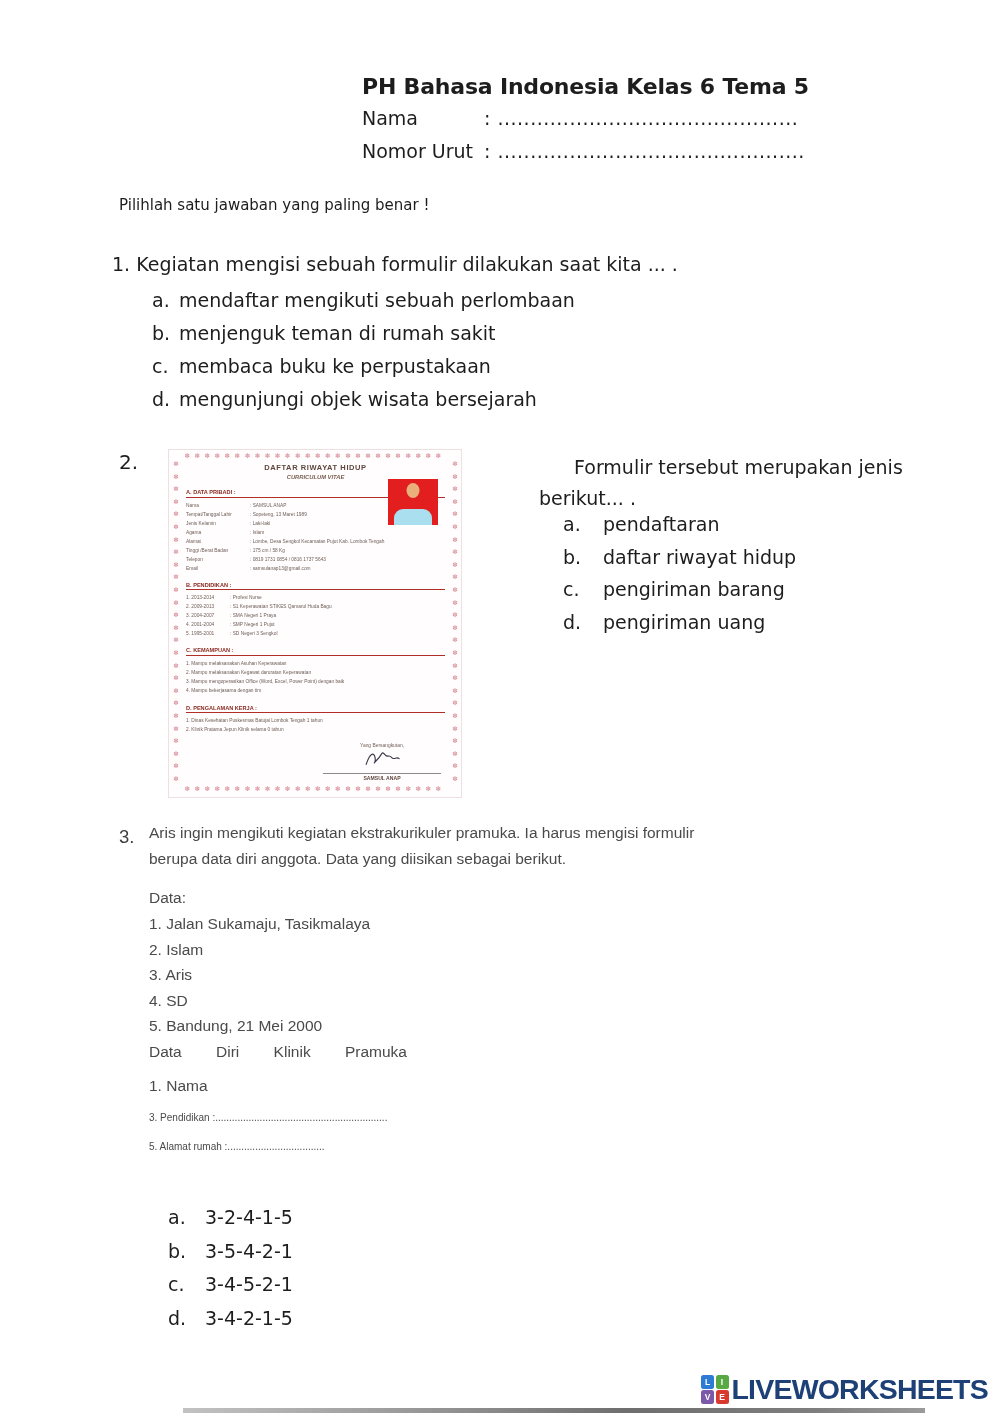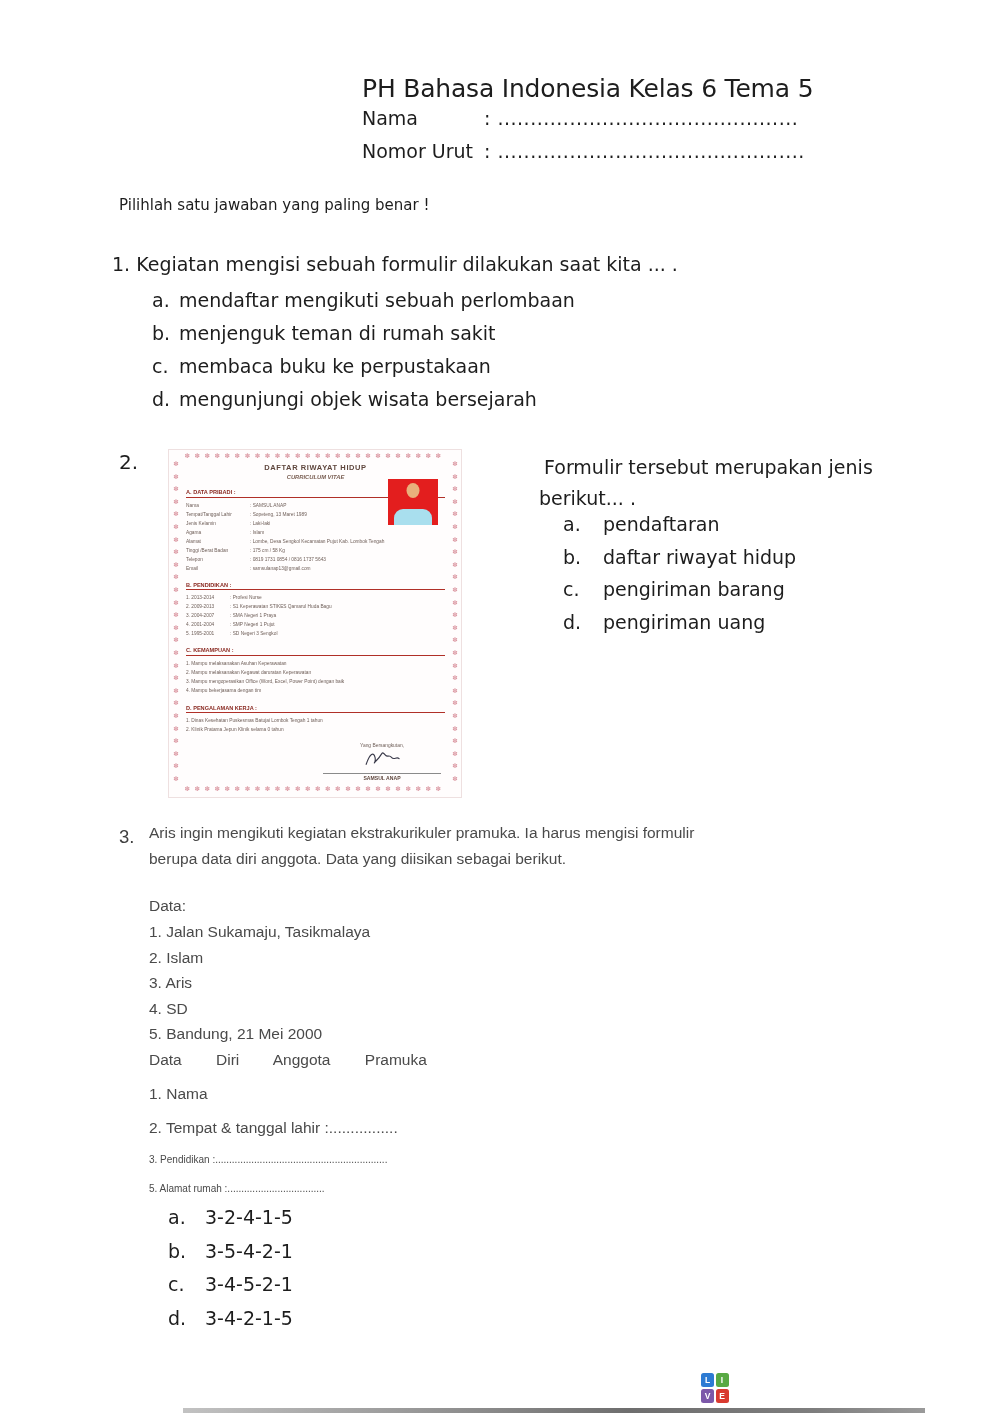--- a/index.html
+++ b/index.html
@@ -1,39 +1,39 @@
 <!DOCTYPE html>
 <html><head>
 <meta charset="utf-8">
 <style>
   html,body { margin:0; padding:0; background:#ffffff; }
   .page { position:relative; width:1000px; height:1413px; background:#fff; overflow:hidden;
           font-family:"DejaVu Sans", sans-serif; color:#1d1d1d; }
   .abs { position:absolute; }
 
   
-  .ws-title { left:362px; top:74px; font-size:25px; font-weight:400; letter-spacing:-0.2px; }
+  .ws-title { left:362px; top:74px; font-size:22px; font-weight:700; letter-spacing:-0.2px; }
   .fieldrow { display:flex; font-size:19px; font-weight:500; }
   .fieldrow .lbl { width:122px; flex:0 0 auto; }
   .fieldrow .dots { letter-spacing:0.5px; white-space:nowrap; }
   .row-nama  { left:362px; top:107px; }
   .row-nomor { left:362px; top:140px; }
   .instruction { left:119px; top:196px; font-size:15px; font-weight:500; }
 
   
   .qline { font-size:19px; font-weight:500; display:flex; }
   .optlist .optrow { display:flex; font-size:19px; font-weight:500; height:33px; }
   .optlist .letter { flex:0 0 auto; }
   .q1 { left:112px; top:253px; }
   .q1-opts { left:152px; top:289px; }
   .q1-opts .letter { width:27px; }
 
   .q2-number { left:119px; top:450px; font-size:20px; font-weight:500; }
   .q2-text { left:539px; top:452px; font-size:19px; font-weight:500; line-height:31px; }
-  .q2-text .l1 { padding-left:5px; }
+  .q2-text .l1 { padding-left:5px;margin-left:30px; }
   .q2-opts { left:563px; top:513px; }
   .q2-opts .optrow { height:32.5px; }
   .q2-opts .letter { width:40px; }
 
   
   .cv { left:168px; top:449px; width:292px; height:347px; background:#fffdfd;
         border:1px solid #eee0e0; font-family:"Liberation Sans", sans-serif; }
   .cv .bh { position:absolute; left:10px; right:10px; height:9px; overflow:hidden;
             color:#dc9aa4; font-size:6.5px; letter-spacing:4.6px; text-align:center; white-space:nowrap; }
   .cv .bh.top { top:2px; } .cv .bh.bot { bottom:3px; }
@@ -56,21 +56,21 @@
                      width:38px; height:16px; background:#a9dfee; border-radius:9px 9px 0 0; }
   .cv-sign { width:118px; margin:8px 4px 0 auto; text-align:center; }
   .cv-sign .intro { font-size:4.9px; color:#70605a; }
   .cv-sign .name { font-size:5.1px; font-weight:bold; color:#5f463d; border-top:0.8px solid #8a8a8a;
                    margin-top:1px; padding-top:1px; }
 
   
   .q3-number { left:119px; top:826px; font-size:18.5px; font-weight:500; font-family:"Liberation Sans", sans-serif; color:#3f3f3f; }
   .q3 { left:149px; top:820px; width:640px; font-family:"Liberation Sans", sans-serif; color:#4a4a4a; font-size:15.5px; }
   .q3 .pline { line-height:26px; }
-  .q3 .dlabel { margin-top:21px; line-height:26px; }
+  .q3 .dlabel { margin-top:13px; line-height:26px; }
   .q3-data .ditem { line-height:25.6px; }
   .q3 .ftitle { line-height:26px; word-spacing:30px; }
   .q3 .fitem { line-height:26px;margin-top:8px; }
   .q3 .fitem.small { font-size:10px; line-height:21px; }
   .q3 .question { margin-top:3px; line-height:24px; }
   .q3-opts { left:168px; top:1206px; }
   .q3-opts .optrow { height:33.5px; }
   .q3-opts .letter { width:37px; }
 
   
@@ -243,23 +243,22 @@
     <div class="pline">Aris ingin mengikuti kegiatan ekstrakurikuler pramuka. Ia harus mengisi formulir</div>
     <div class="pline">berupa data diri anggota. Data yang diisikan sebagai berikut.</div>
     <div class="dlabel">Data:</div>
     <div class="q3-data">
         <div class="ditem">1. Jalan Sukamaju, Tasikmalaya</div>
         <div class="ditem">2. Islam</div>
         <div class="ditem">3. Aris</div>
         <div class="ditem">4. SD</div>
         <div class="ditem">5. Bandung, 21 Mei 2000</div>
       </div>
-    <div class="ftitle">Data Diri Anggota Pramuka</div>
+    <div class="ftitle">Data Diri Klinik Pramuka</div>
     <div class="fitem">1. Nama</div>
-    <div class="fitem">2. Tempat &amp; tanggal lahir :................</div>
     <div class="fitem small">3. Pendidikan :..............................................................</div>
     <div class="fitem small">5. Alamat rumah :...................................</div>
   </div>
   <div class="abs optlist q3-opts">
       <div class="optrow">
       <span class="letter">a.</span>
       <span class="otext">3-2-4-1-5</span>
     </div>
       <div class="optrow">
       <span class="letter">b.</span>
@@ -275,16 +274,17 @@
     </div>
     </div>
 
   <div class="abs logo">
     <div class="logo-tiles">
         <div class="tile" style="background: rgb(45, 123, 211);">L</div>
         <div class="tile" style="background: rgb(88, 169, 67);">I</div>
         <div class="tile" style="background: rgb(124, 88, 169);">V</div>
         <div class="tile" style="background: rgb(217, 58, 48);">E</div>
       </div>
+    <div class="logo-text">LIVEWORKSHEETS</div>
   </div>
   <div class="abs bottom-bar"></div>
 
 </div>
 
 </body></html>

